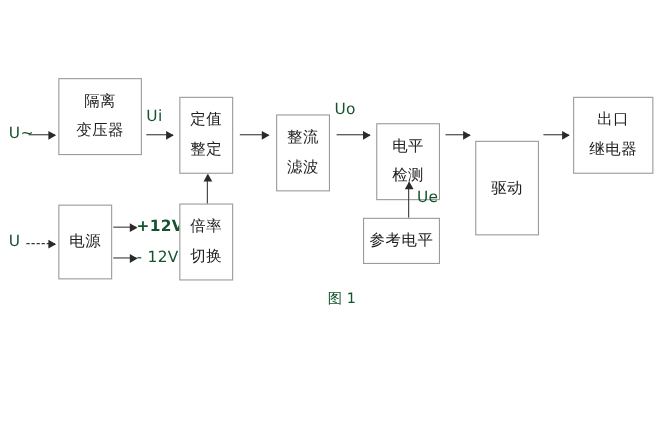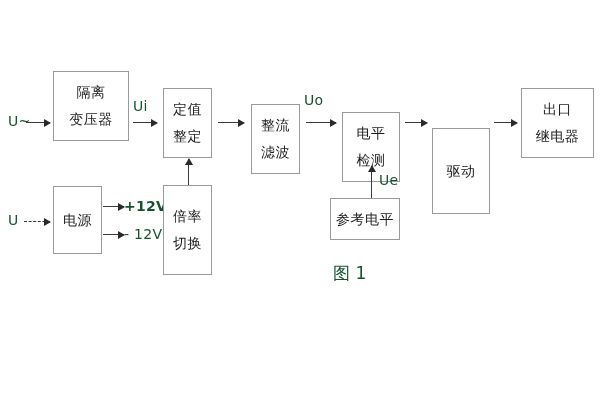--- a/index.html
+++ b/index.html
@@ -47,22 +47,21 @@
     color: #14532d;
     font-size: 14px;
     white-space: nowrap;
     line-height: 1;
   }
   .label.sig {
     font-size: 14px;
     letter-spacing: 0.3px;
   }
   .label.cap {
-    font-size: 17px;
-    margin-left: 35px;
+    font-size: 13px;
   }
 
   
   .harrow {
     position: absolute;
     height: 0;
     border-top: 1px solid #3a3a3a;
   }
   .harrow::after {
     content: "";
@@ -151,21 +150,21 @@
   <div class="block" style="left:53px; top:186px; width:49px; height:68px;">
     <span class="line">电源</span>
   </div>
 
   <div class="harrow" style="left:103px; top:206px; width:21px;"></div>
   <div class="label sig" style="left:124px; top:199px;font-weight:bold;">+12V</div>
 
   <div class="harrow" style="left:103px; top:234px; width:21px;"></div>
   <div class="label sig" style="left:124px; top:227px;">- 12V</div>
 
-  <div class="block two" style="left:163px; top:185px; width:49px; height:90px;">
+  <div class="block two" style="left:163px; top:185px; width:49px; height:70px;">
     <span class="line">倍率</span>
     <span class="line">切换</span>
   </div>
 
   <div class="varrow" style="left:188px; top:159px; height:26px;"></div>
 
   <div class="varrow" style="left:371px; top:166px; height:32px;"></div>
   <div class="label sig" style="left:379px; top:173px;">Ue</div>
 
   <div class="block" style="left:330px; top:198px; width:70px; height:42px;">

